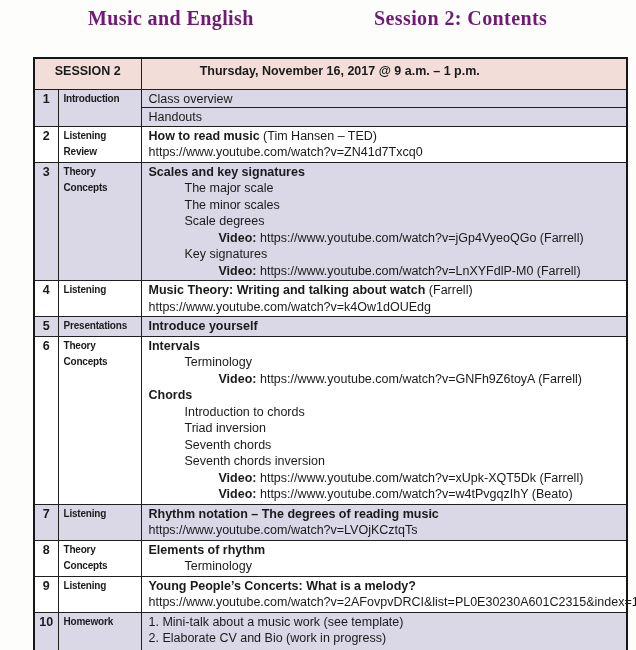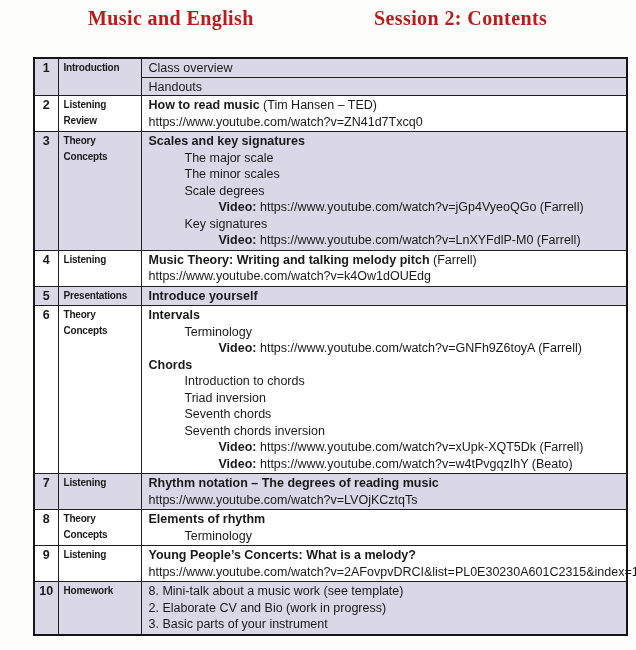--- a/index.html
+++ b/index.html
@@ -9,21 +9,21 @@
     font-family:"Liberation Sans", sans-serif;
     color:#1a1a1a;
     position:relative;
   }
   
   .titles { position:absolute; top:0; left:0; width:636px; height:57px; }
   .title {
     position:absolute; top:7px;
     font-family:"Liberation Serif", serif;
     font-weight:700; font-size:20px; letter-spacing:.4px;
-    color:#b91c1c; white-space:nowrap;
+    color:#701a75; white-space:nowrap;
   }
   .title-left  { left:88px; }
   .title-right { left:374px; }
 
   
   table.session {
     position:absolute; top:57px; left:33px;
     width:595px; border-collapse:collapse; table-layout:fixed;
     border:2px solid #161616;
     font-size:12.5px; line-height:16.5px;
@@ -68,20 +68,24 @@
 </div>
 
 <table class="session">
   <colgroup>
       <col class="c-num">
       <col class="c-label">
       <col class="c-content">
     </colgroup>
 
   <tbody>
+      <tr class="hdr">
+    <td colspan="2" class="session-cell">SESSION 2</td>
+    <td class="date-cell">Thursday, November 16, 2017 @ 9 a.m. – 1 p.m.</td>
+  </tr>
 
   <tr class="shaded">
     <td class="num">1</td>
     <td class="label">Introduction</td>
     <td class="content nopad">
       <div class="subcell">Class overview</div>
       <div class="subcell sep">Handouts</div>
     </td>
   </tr>
 
@@ -105,21 +109,21 @@
       <div class="line ind2"><span class="b">Video: </span><span>https://www.youtube.com/watch?v=jGp4VyeoQGo (Farrell)</span></div>
       <div class="line ind1"><span>Key signatures</span></div>
       <div class="line ind2"><span class="b">Video: </span><span>https://www.youtube.com/watch?v=LnXYFdlP-M0 (Farrell)</span></div>
     </td>
   </tr>
 
   <tr class="plain">
     <td class="num">4</td>
     <td class="label">Listening</td>
     <td class="content">
-      <div class="line ind0"><span class="b">Music Theory: Writing and talking melody pitch </span><span>(Farrell)</span></div>
+      <div class="line ind0"><span class="b">Music Theory: Writing and talking about watch </span><span>(Farrell)</span></div>
       <div class="line ind0"><span>https://www.youtube.com/watch?v=k4Ow1dOUEdg</span></div>
     </td>
   </tr>
 
   <tr class="shaded">
     <td class="num">5</td>
     <td class="label">Presentations</td>
     <td class="content">
       <div class="line ind0"><span class="b">Introduce yourself</span></div>
     </td>
@@ -166,19 +170,19 @@
     <td class="content">
       <div class="line ind0"><span class="b">Young People’s Concerts: What is a melody?</span></div>
       <div class="line ind0"><span>https://www.youtube.com/watch?v=2AFovpvDRCI&amp;list=PL0E30230A601C2315&amp;index=1</span></div>
     </td>
   </tr>
 
   <tr class="shaded">
     <td class="num">10</td>
     <td class="label">Homework</td>
     <td class="content">
-      <div class="line ind0"><span>8. Mini-talk about a music work (see template)</span></div>
+      <div class="line ind0"><span>1. Mini-talk about a music work (see template)</span></div>
       <div class="line ind0"><span>2. Elaborate CV and Bio (work in progress)</span></div>
       <div class="line ind0"><span>3. Basic parts of your instrument</span></div>
     </td>
   </tr>
 </tbody>
   </table>
 
 </body></html>

